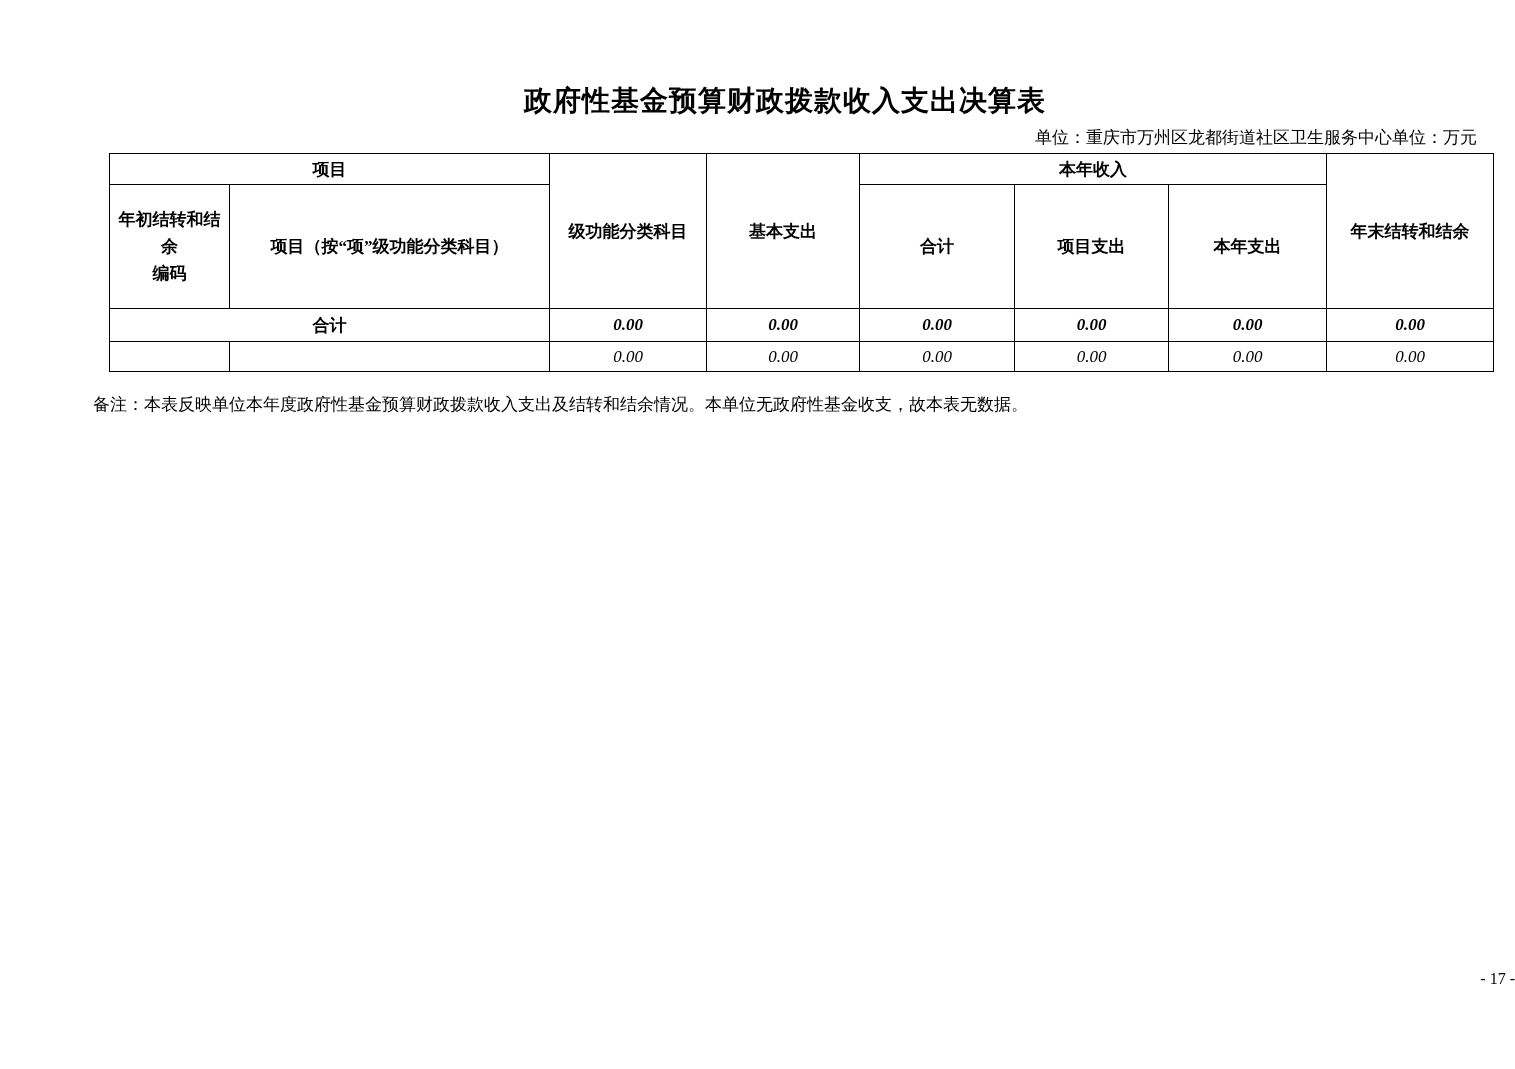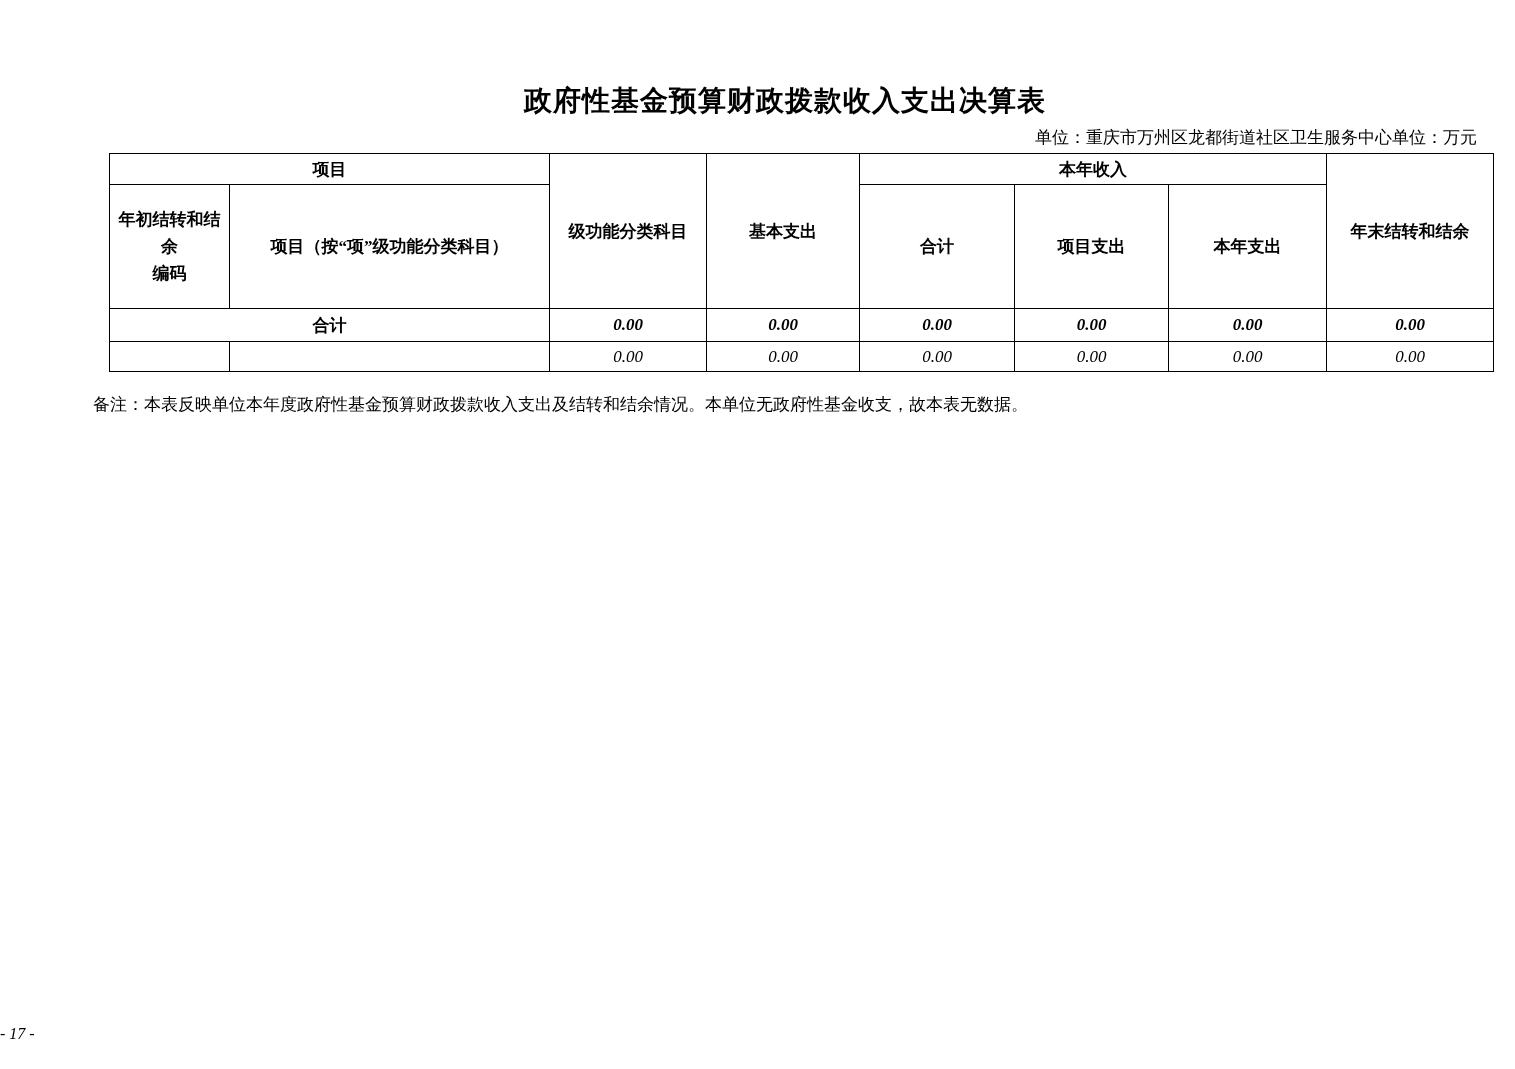--- a/index.html
+++ b/index.html
@@ -65,24 +65,23 @@
   tr.row-detail td { font-weight: normal; }
   tr.row-detail td.val { font-weight: normal; }
   .note {
     margin-top: 22px;
     font-size: 17px;
     line-height: 21px;
   }
   .page-number {
     position: absolute;
     left: 0; right: 0;
-    top: 1025px;
-    text-align: left;
+    top: 970px;
+    text-align: right;
     font-size: 16px;
-    font-style: italic;
   }
 </style>
 </head>
 <body>
 
 <div class="content">
 
   <div class="doc-title">政府性基金预算财政拨款收入支出决算表</div>
 
 

